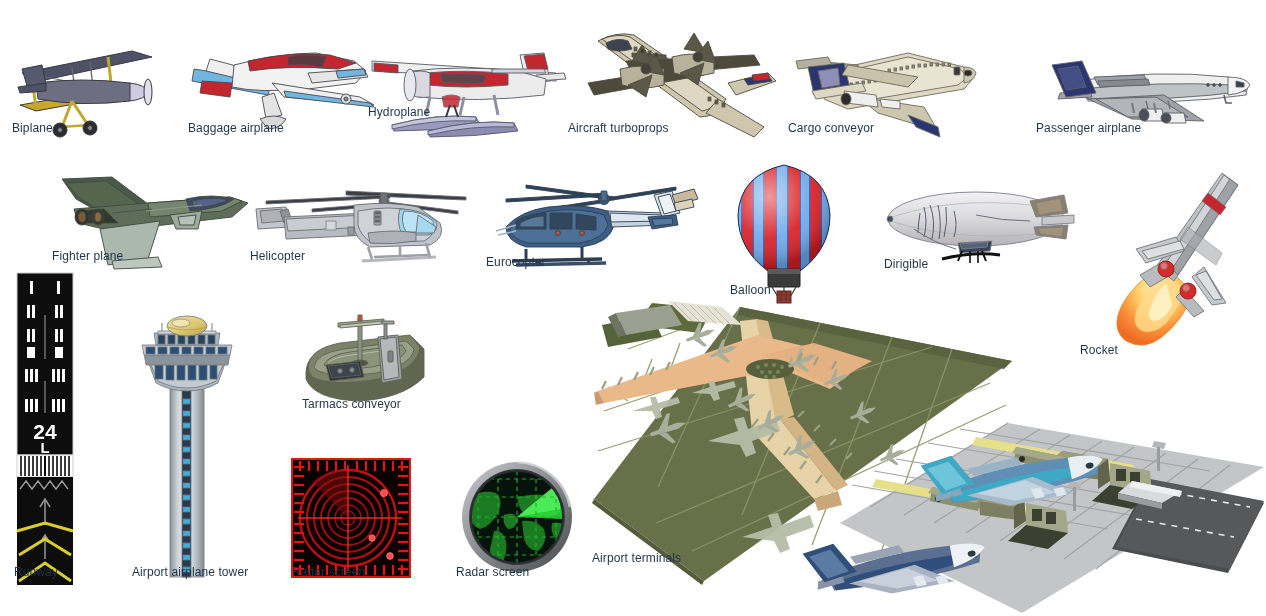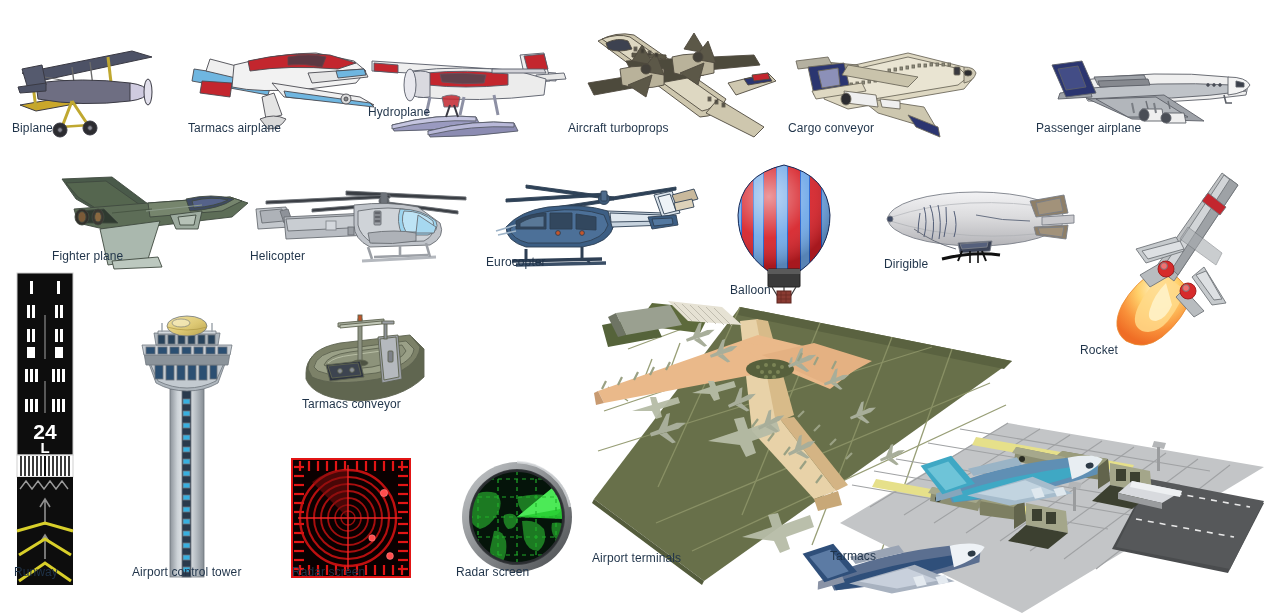--- a/index.html
+++ b/index.html
@@ -73,21 +73,21 @@
           <path d="M96 54 L182 66 L186 70 L98 60 Z" fill="#6fb6e0"></path>
           <path d="M120 36 L176 32 L180 40 L124 46 Z" fill="#e6e6e6"></path>
           <path d="M148 34 L176 32 L178 38 L150 41 Z" fill="#6fb6e0"></path>
           <path d="M86 56 L94 78 L78 82 L74 60 Z" fill="#e4e4e4"></path>
           <path d="M72 82 Q86 76 98 82 Q92 92 80 92 Z" fill="#d8d8d8"></path>
           <circle cx="158" cy="62" r="5" fill="#dcdcdc"></circle>
           <circle cx="158" cy="62" r="2" fill="#8a8a8a"></circle>
         </g>
       </svg>
     </div>
-    <div class="cap" style="top: 106px; color: rgb(31, 51, 73);">Tarmacs airplane</div>
+    <div class="cap" style="top: 106px; color: rgb(31, 51, 73);">Baggage airplane</div>
   </div>
 
   <div class="item" style="left: 368px; top: 26px; width: 200px; height: 102px;">
     <div class="art">
       <svg width="200" height="102" viewBox="0 0 200 102">
         <g stroke="#565a66" stroke-width="0.9">
           <path d="M4 14 L188 26 L188 34 L4 24 Z" fill="#efefef"></path>
           <path d="M6 16 L30 18 L30 26 L6 24 Z" fill="#c3262e"></path>
           <path d="M108 22 L136 24 L136 32 L108 30 Z" fill="#c3262e"></path>
           <path d="M152 8 L176 6 L182 34 L158 36 Z" fill="#efefef"></path>
@@ -605,21 +605,21 @@
               <line x1="40" y1="4" x2="40" y2="15"></line>
             <line x1="70" y1="4" x2="70" y2="15"></line>
               <line x1="80" y1="6" x2="80" y2="15"></line>
           </g>
           <ellipse cx="55" cy="9" rx="20" ry="10" fill="url(#domeGrad)"></ellipse>
           <ellipse cx="49" cy="6" rx="9" ry="4" fill="#f6ecc0" opacity="0.75"></ellipse>
           <path d="M35 10 Q55 16 75 10" stroke="#b29c48" stroke-width="0.8" fill="none"></path>
         </g>
       </svg>
     </div>
-    <div class="cap" style="top: 270px; color: rgb(31, 51, 73);">Airport control tower</div>
+    <div class="cap" style="top: 270px; color: rgb(31, 51, 73);">Airport airplane tower</div>
   </div>
 
   <div class="item" style="left: 302px; top: 286px; width: 126px; height: 108px;">
     <div class="art">
       <svg width="126" height="108" viewBox="0 0 126 108">
         <g stroke="#5e6350" stroke-width="0.9">
           <path d="M4 66 Q4 44 36 38 L110 30 L122 42 L122 70 Q100 92 56 94 Q12 92 4 72 Z" fill="#606650"></path>
           <path d="M6 62 Q6 42 38 36 L108 28 L118 40 Q116 62 76 72 Q30 80 10 70 Z" fill="#7c8168"></path>
           <path d="M12 60 Q14 46 42 42 L104 34 L112 42 Q110 58 74 66 Q34 72 16 64 Z" fill="#9aa087"></path>
           <path d="M22 58 Q26 48 48 45 L100 38 L104 44 Q100 54 70 60 Q40 64 26 60 Z" fill="#8d937b"></path>
@@ -992,16 +992,15 @@
             <path d="M-74 14 L-24 12 L-20 20 L-70 22 Z" fill="#9aa4b4"></path>
             <path d="M-80 40 L-12 34 L24 58 L-40 58 Z" fill="#a8b2c0"></path>
             <path d="M-70 40 L-20 36 L8 54 L-34 54 Z" fill="#c8d0dc"></path>
             <ellipse cx="46" cy="34" rx="4" ry="3" fill="#2c3a46"></ellipse>
             <path d="M-16 46 L-6 46 L-4 56 L-14 56 Z" fill="#e4eaf0"></path>
             <path d="M6 50 L16 50 L18 58 L8 58 Z" fill="#e4eaf0"></path>
           </g>
         </g>
       </svg>
     </div>
-    <div class="cap" style="top: 148px; color: rgb(31, 51, 73);">Tarmacs</div>
   </div>
 
 </div>
 
 </body></html>

